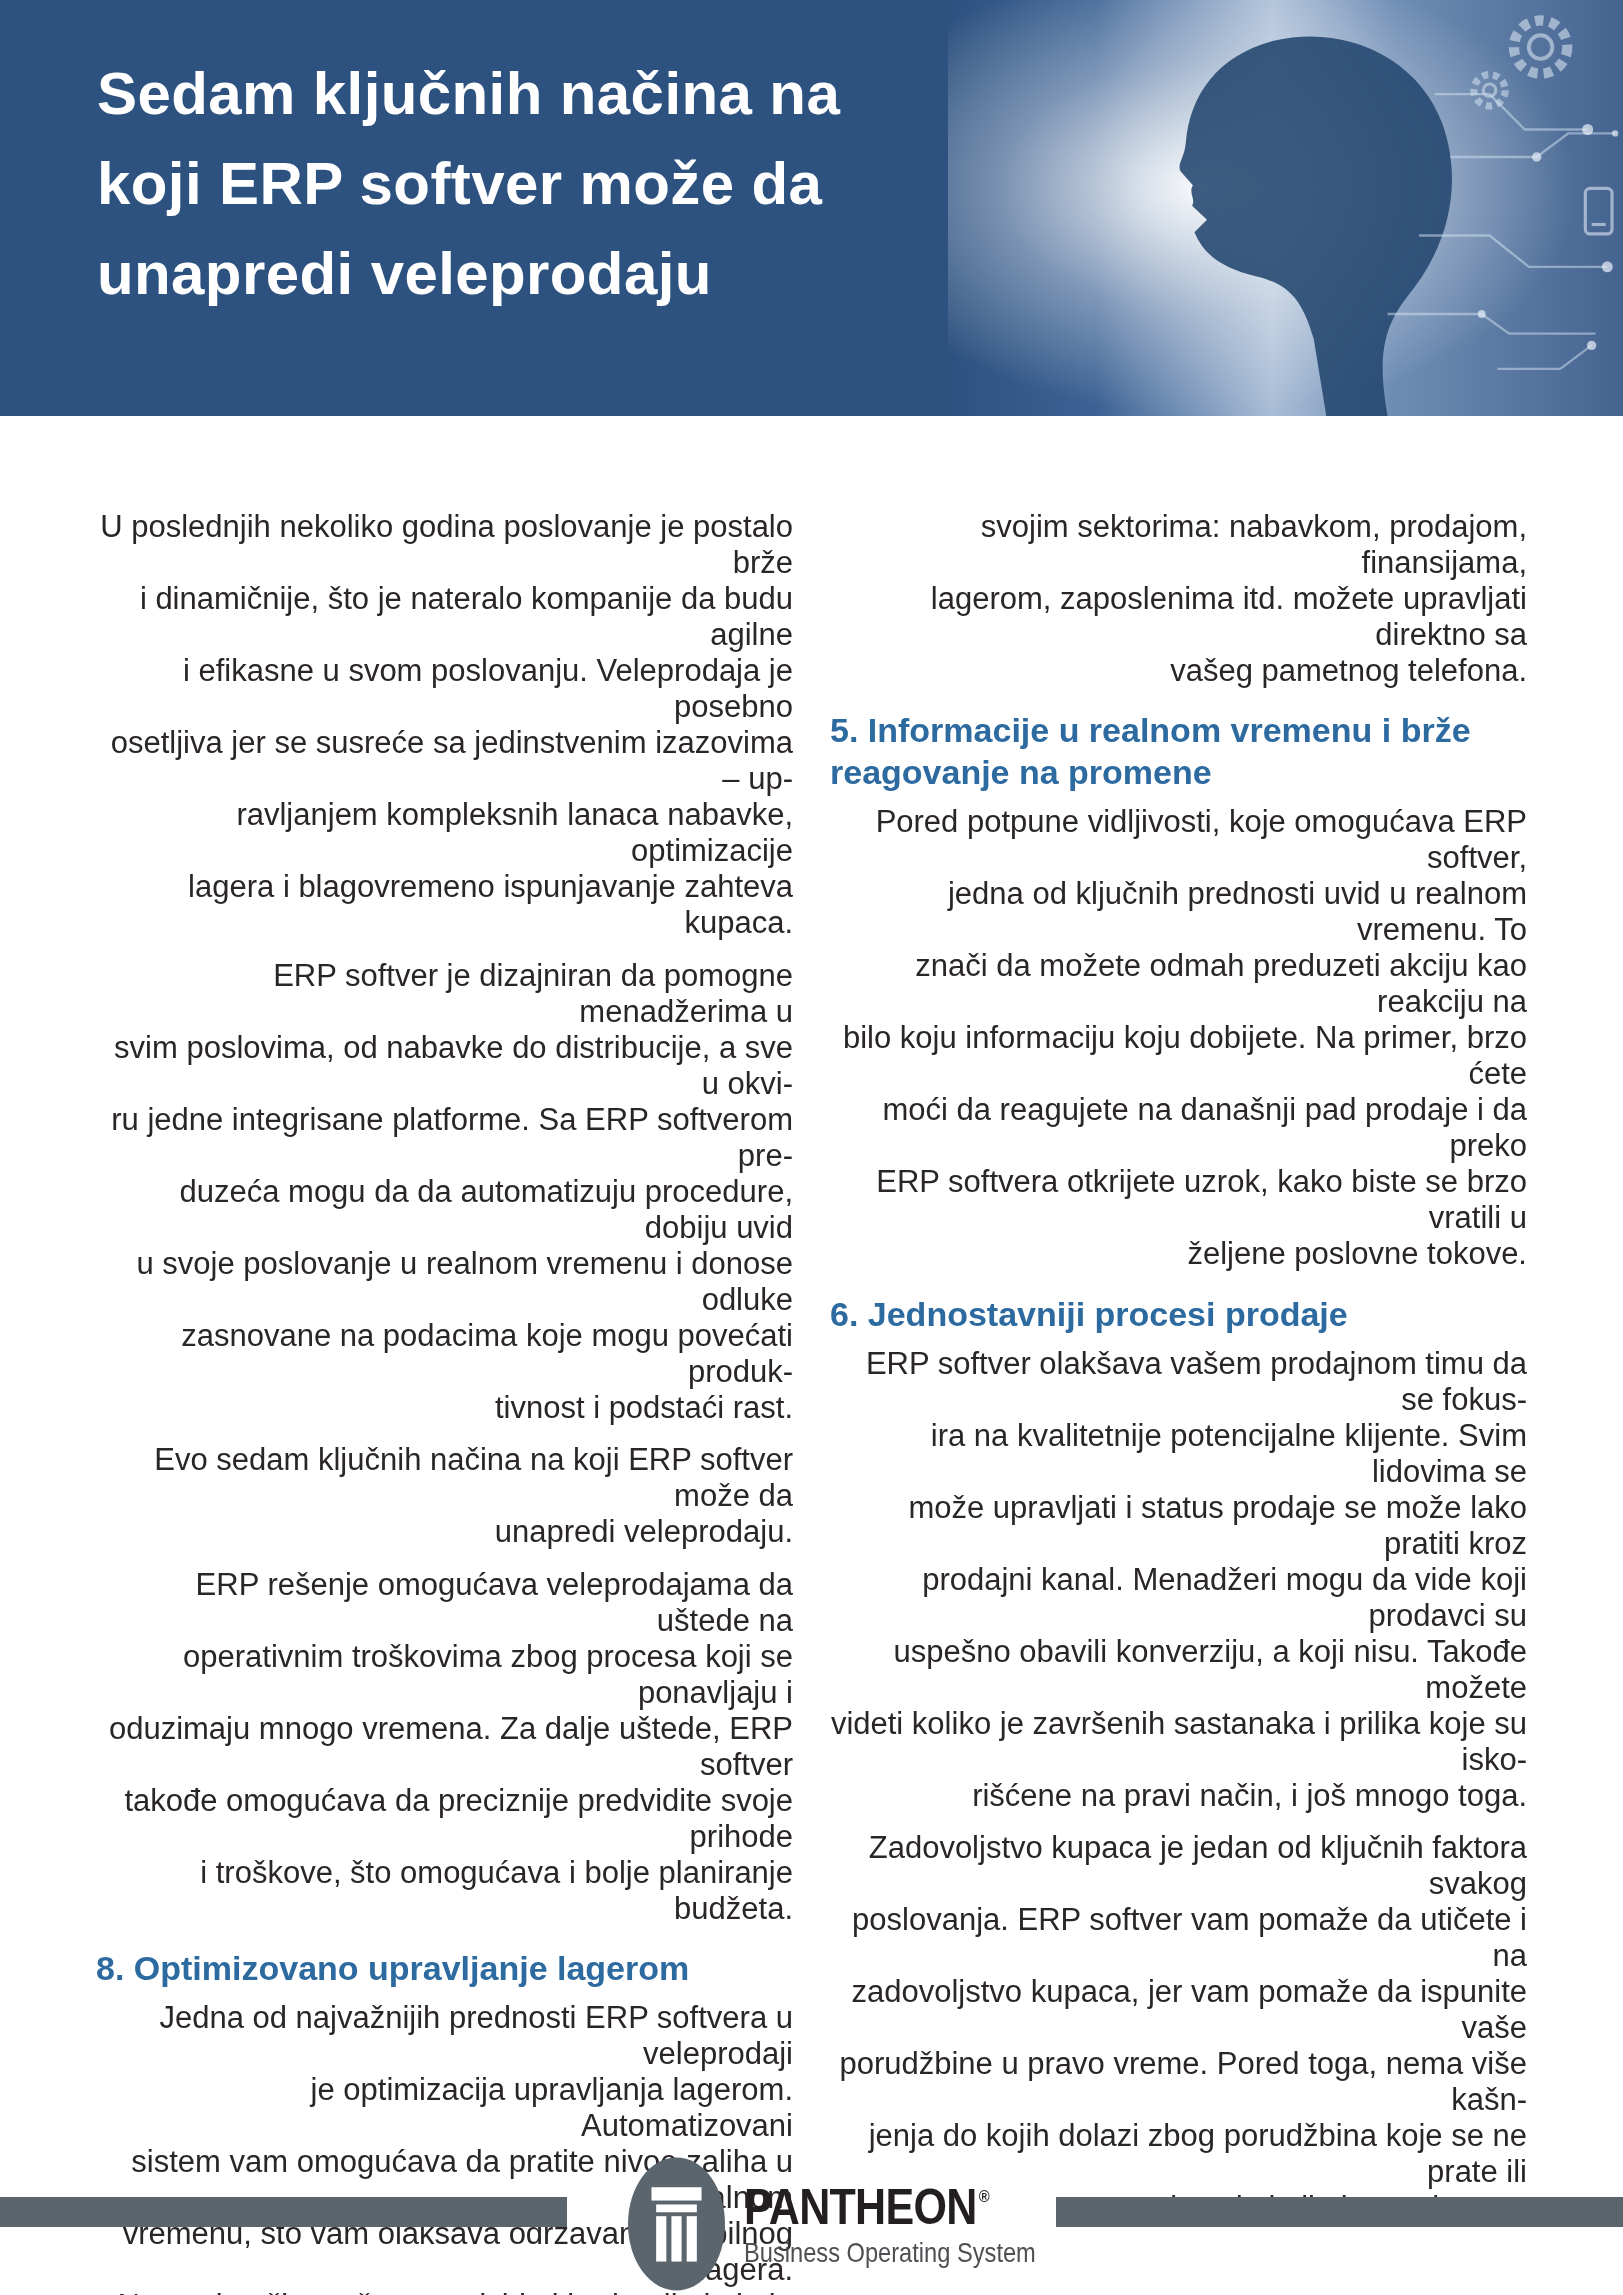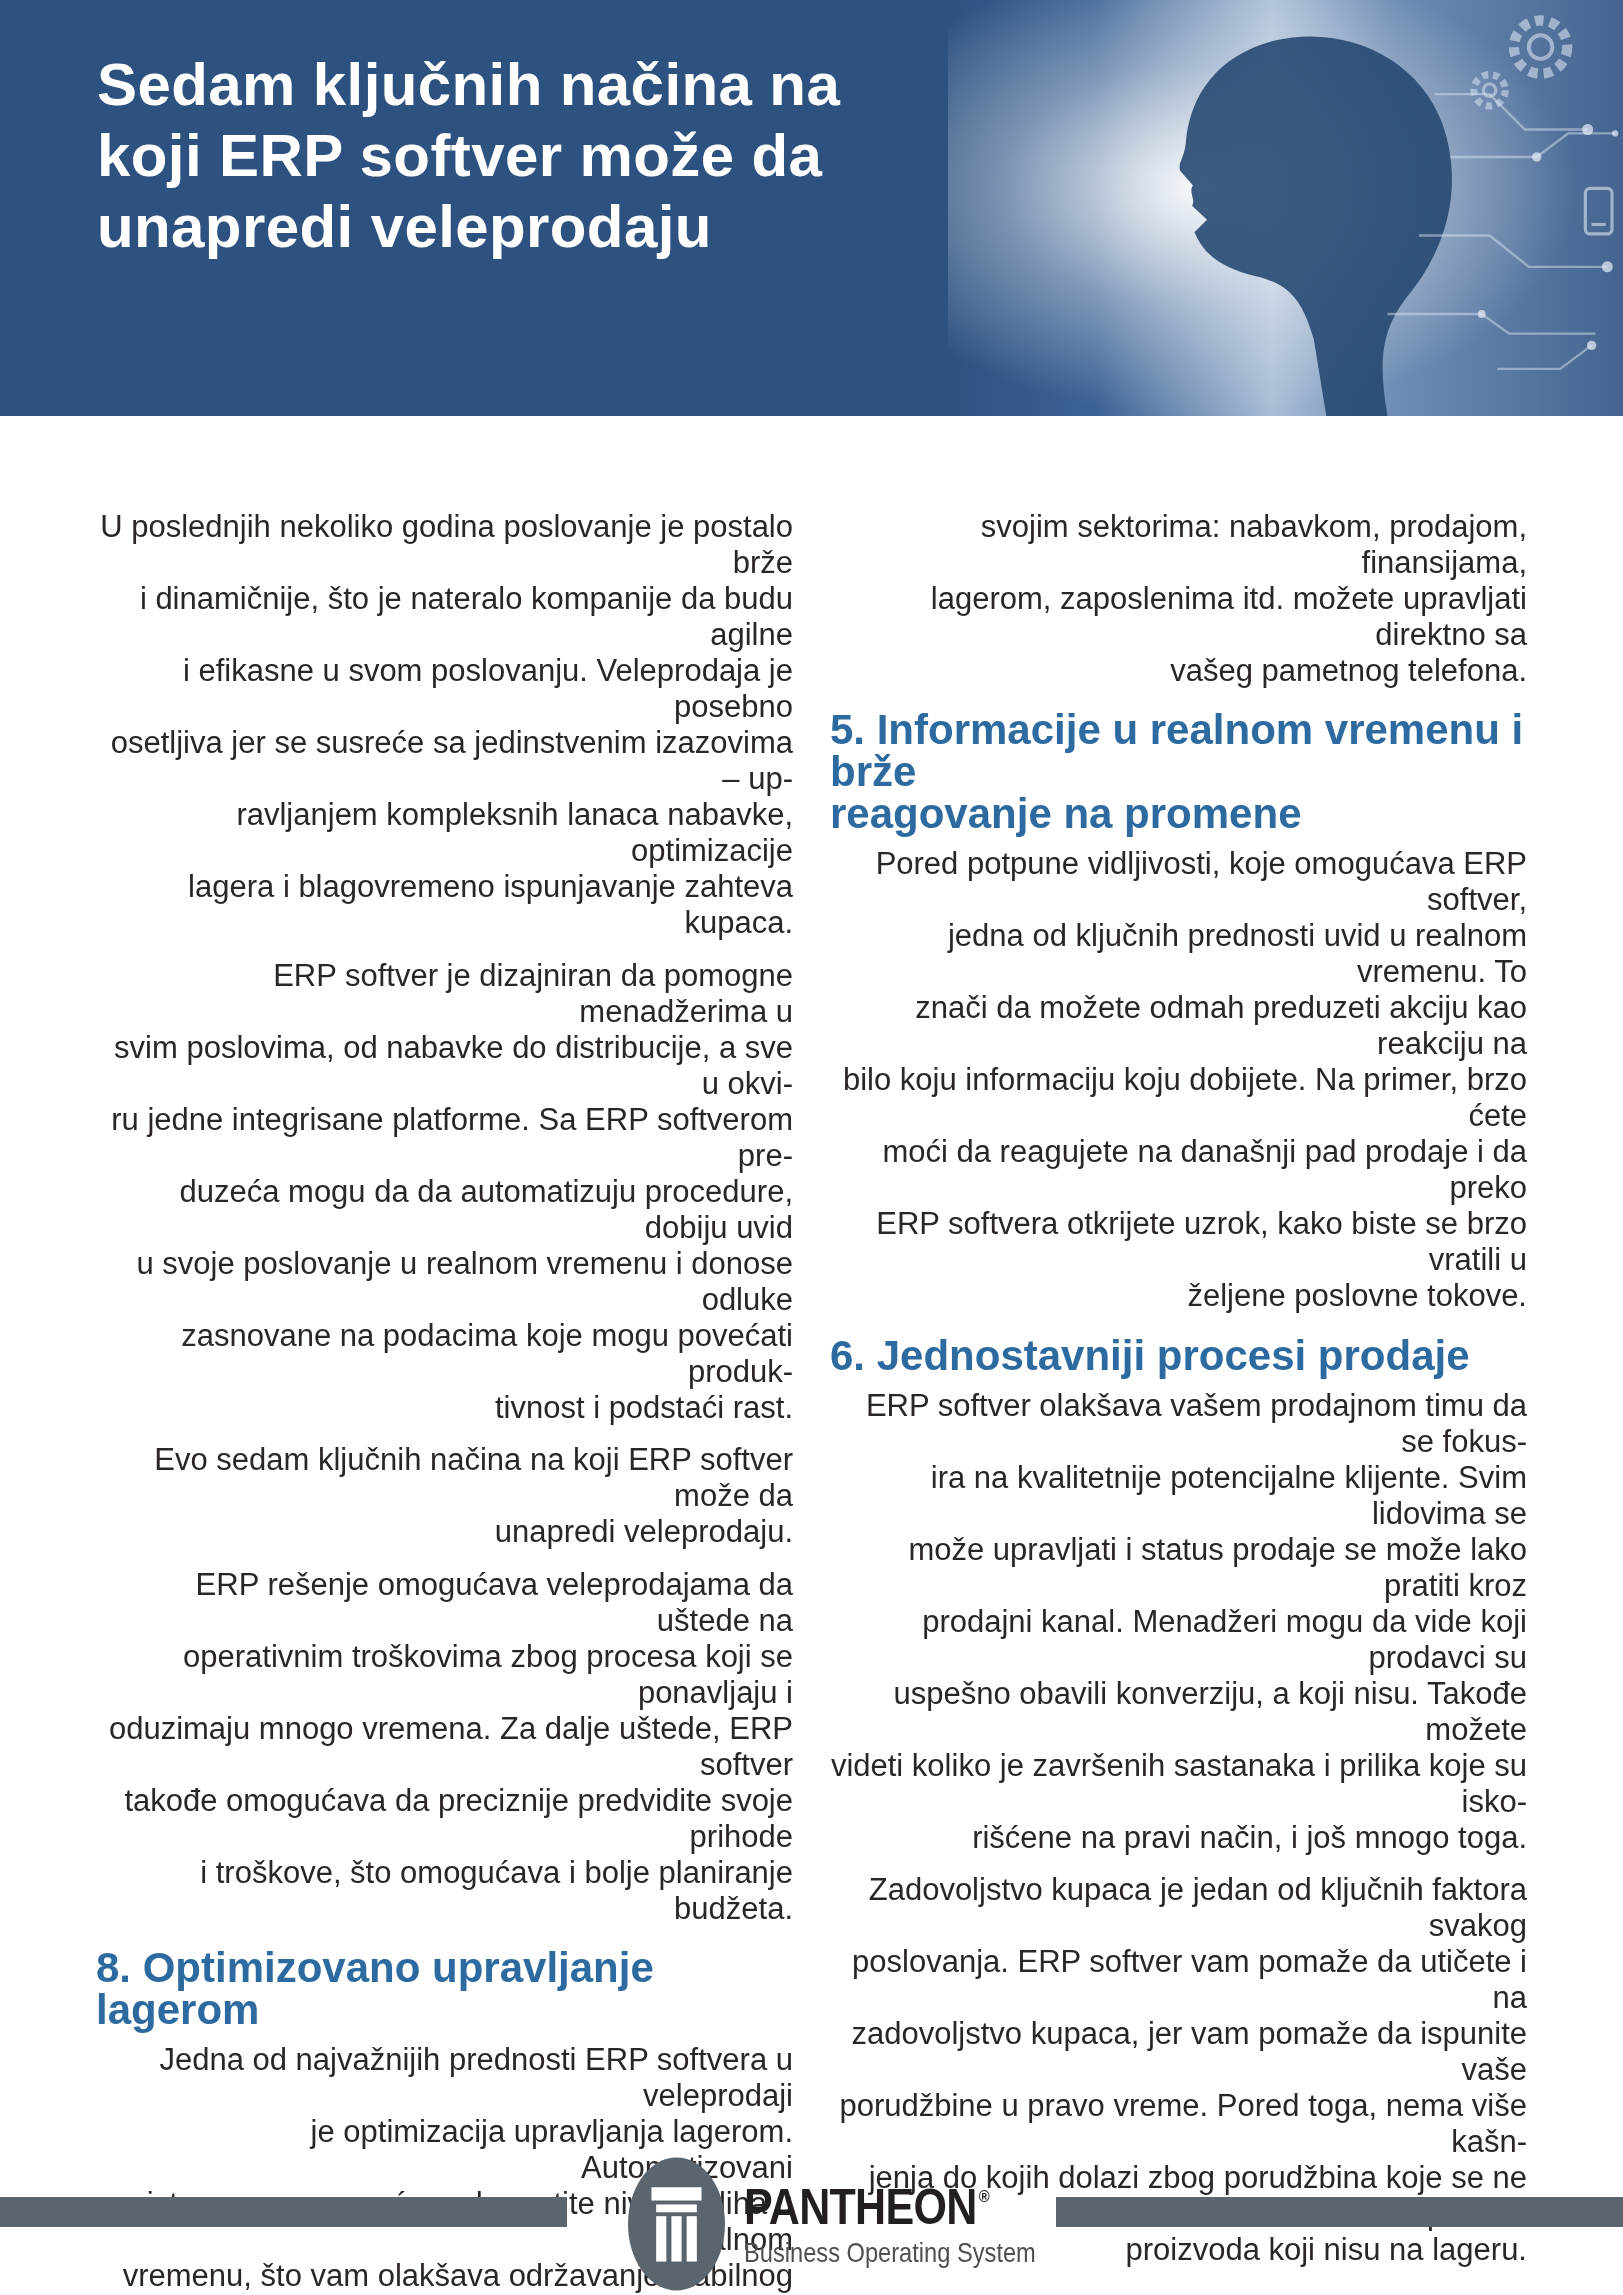--- a/index.html
+++ b/index.html
@@ -13,38 +13,38 @@
   
   .banner{
     position:absolute;left:0;top:0;width:1623px;height:416px;
     background:#2e5280;overflow:hidden;
   }
   .banner .hero{
     position:absolute;right:0;top:0;width:675px;height:416px;display:block;
   }
   .banner h1{
     position:absolute;left:97px;top:49px;margin:0;
-    font-size:60px;line-height:71px;font-weight:700;color:#ffffff;
+    font-size:60px;line-height:90px;font-weight:700;color:#ffffff;
     white-space:pre-line;letter-spacing:0.4px;z-index:3;
   }
   
   .content{
     position:absolute;left:96px;top:509px;width:1432px;
     display:flex;gap:37px;
   }
   .col{width:697px;}
   .col p{
     margin:0 0 16.5px 0;
     font-size:31px;line-height:36px;color:#2a2526;
     white-space:pre-line;
     text-align:right;
   }
   .col h2{
     margin:20.4px 0 11px 0;
-    font-size:42px;line-height:42px;font-weight:700;color:#2c6aa0;
+    font-size:34px;line-height:42px;font-weight:700;color:#2c6aa0;
     white-space:pre-line;
   }
   .col > :first-child{margin-top:0;}
   
   .footer-bar{
     position:absolute;top:2197px;height:30px;background:#5b656e;
   }
   .bar-left{left:0;width:567px;}
   .bar-right{left:1056px;width:567px;}
   .logo-oval{

